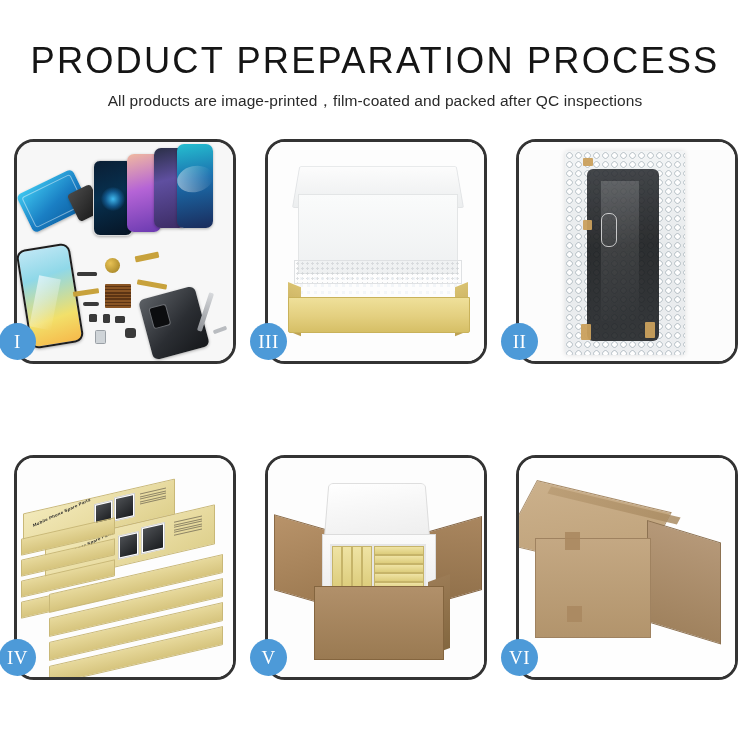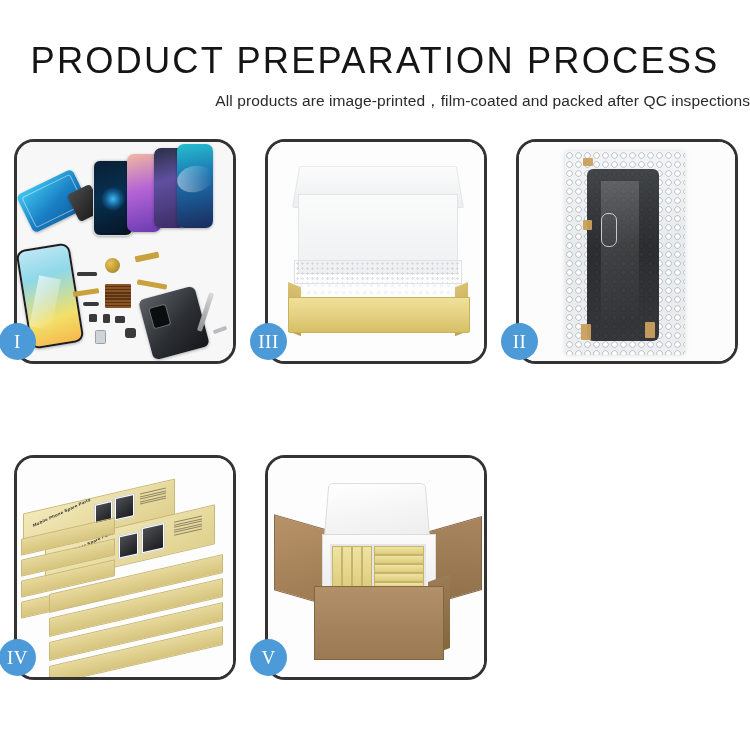--- a/index.html
+++ b/index.html
@@ -12,21 +12,21 @@
 
   
   .header{text-align:center;padding-top:40px;}
   .title{
     font-size:37px;line-height:42px;font-weight:400;color:#151515;
     letter-spacing:2.2px;white-space:nowrap;
     transform:scaleX(0.98);transform-origin:center;
   }
   .subtitle{
     font-size:15.5px;line-height:20px;color:#2a2a2a;margin-top:9px;
-    letter-spacing:0.1px;white-space:nowrap;text-align:right;
+    letter-spacing:0.1px;white-space:nowrap;
   }
 
   
   .grid{
     position:absolute;left:14px;top:139px;width:724px;height:540px;
     display:grid;grid-template-columns:repeat(3,222px);
     grid-template-rows:repeat(2,225px);
     column-gap:29px;row-gap:91px;
   }
   .panel{
@@ -335,15 +335,28 @@
             <div class="ybox" style="left:44px;top:29px;width:48px;height:7px;"></div>
             <div class="ybox" style="left:44px;top:38px;width:48px;height:6px;"></div>
           </div>
           <div class="c5-bodyR"></div>
           <div class="c5-body"></div>
         </div>
       </div>
       <div class="badge">V</div>
     </div>
 
+    <div class="panel">
+      <div class="panel-inner">
+        <div class="p6">
+          <div class="c6-top"></div>
+          <div class="c6-seam"></div>
+          <div class="c6-right"></div>
+          <div class="c6-front"></div>
+          <div class="c6-tape" style="left:46px;top:74px;width:15px;height:18px;"></div>
+          <div class="c6-tape" style="left:48px;top:148px;width:15px;height:16px;"></div>
+        </div>
+      </div>
+      <div class="badge">VI</div>
+    </div>
 
   </div>
 </div>
 
 </body></html>

